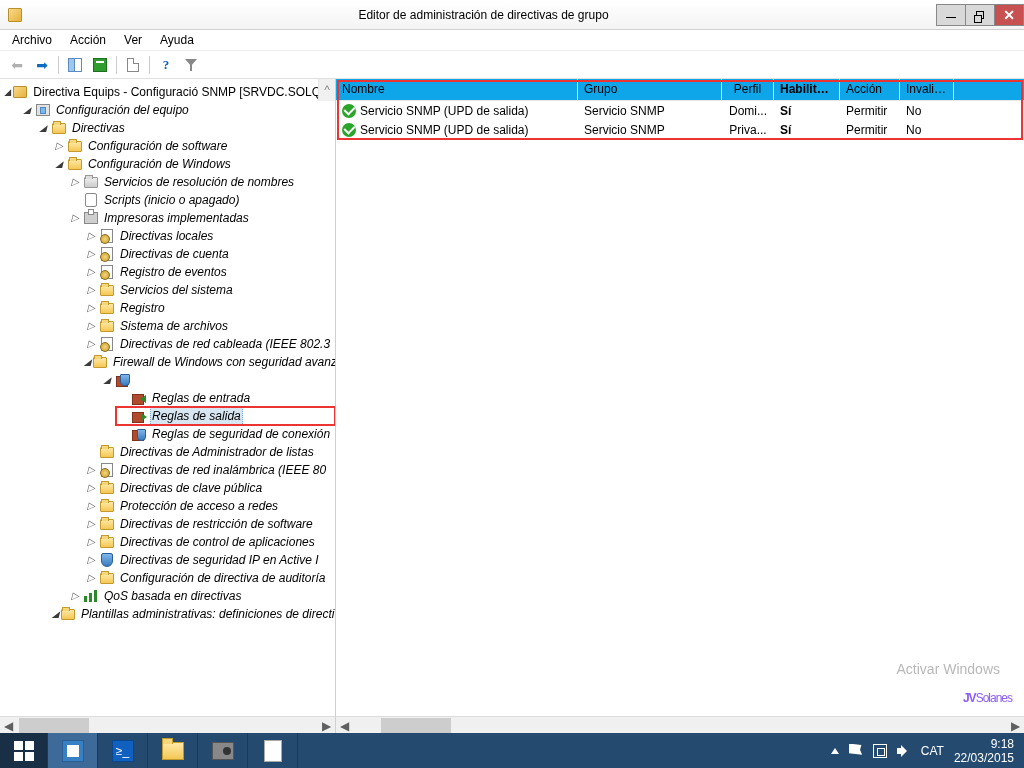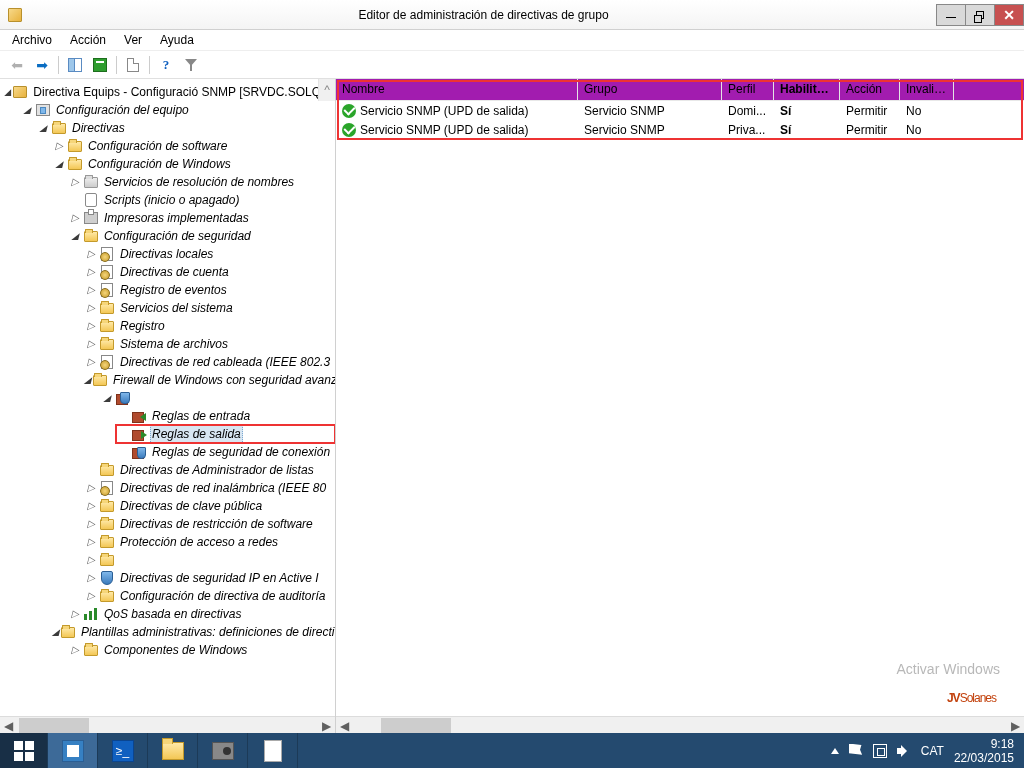--- a/index.html
+++ b/index.html
@@ -92,37 +92,37 @@
 
 .hscroll { height:17px; background:#f0f0f0; border-top:1px solid #dcdcdc; display:flex; align-items:center; }
 .hscroll .sbtrack{flex:1;height:15px;background:#f0f0f0;position:relative;margin:0 17px;}
 .hscroll .sbthumb{position:absolute;left:2px;top:0;width:70px;height:15px;background:#cdcdcd;}
 .hscroll .sbL,.hscroll .sbR{position:absolute;top:0;width:17px;height:17px;display:flex;align-items:center;justify-content:center;color:#606060;}
 .hscroll { position:relative; }
 .hscroll .sbL{left:0;} .hscroll .sbR{right:0;}
 
 
 .list-wrap { flex:1; display:flex; flex-direction:column; position:relative; }
-.list-header { display:flex; height:22px; background:#a21caf; border-bottom:1px solid #e8e8e8; }
+.list-header { display:flex; height:22px; background:#0ea5e9; border-bottom:1px solid #e8e8e8; }
 .list-header .col { border-right:1px solid #e4e4e4; padding:3px 6px; overflow:hidden; text-overflow:ellipsis; white-space:nowrap; }
 .list-row { display:flex; height:19px; align-items:center; }
 .list-row .cell { padding:1px 6px; overflow:hidden; text-overflow:ellipsis; white-space:nowrap; }
-.col-nombre{width:242px;} .col-grupo{width:144px;} .col-perfil{width:52px;} .col-habilitado{width:66px;font-weight:bold;} .col-accion{width:60px;} .col-invalidar{width:54px;}
+.col-nombre{width:242px;} .col-grupo{width:144px;} .col-perfil{width:52px;text-align:center;} .col-habilitado{width:66px;font-weight:bold;} .col-accion{width:60px;} .col-invalidar{width:54px;}
 .check-ico{width:14px;height:14px;border-radius:50%;background:#2aa52a;display:inline-flex;align-items:center;justify-content:center;margin-right:4px;flex:0 0 14px;}
 .check-ico::after{content:"";width:5px;height:8px;border:solid #fff;border-width:0 2px 2px 0;transform:rotate(45deg) translate(-1px,-1px);}
 .hl-box{position:absolute;border:2px solid #e33;pointer-events:none;}
 .hl-list{left:1px;top:1px;right:1px;height:60px;}
 
 .list-hscroll { height:17px; background:#f0f0f0; border-top:1px solid #dcdcdc; position:relative; margin-top:auto;}
 .list-hscroll .sbthumb{position:absolute;left:45px;top:1px;width:70px;height:15px;background:#cdcdcd;}
 .list-hscroll .sbL,.list-hscroll .sbR{position:absolute;top:0;width:17px;height:17px;display:flex;align-items:center;justify-content:center;color:#606060;}
 .list-hscroll .sbL{left:0;} .list-hscroll .sbR{right:0;}
 
 
-.watermark { position:absolute; right:28px; bottom:24px; font-family:Georgia,"Times New Roman",serif; font-size:30px; color:#c2410c; font-style:italic; letter-spacing:-1px;}
+.watermark { position:absolute; right:12px; bottom:24px; font-family:Georgia,"Times New Roman",serif; font-size:30px; color:#8b5cf6; font-style:italic; letter-spacing:-1px;}
 .watermark .v{font-weight:bold;font-style:normal;}
 .watermark .s{font-style:normal;}
 .activate { position:absolute; right:24px; bottom:56px; color:#b8b8b8; font-size:14px; }
 
 
 .taskbar { height:35px; background:#244a6f; display:flex; align-items:stretch; color:#fff; }
 .taskbtn { width:50px; display:flex; align-items:center; justify-content:center; border-right:1px solid #1c3a57; }
 .taskbtn.active{ background:#3d6a98; }
 .start{width:48px;background:#182f46;}
 .start .flag{width:20px;height:20px;display:grid;grid-template-columns:1fr 1fr;grid-template-rows:1fr 1fr;gap:2px;}
@@ -276,27 +276,20 @@
                         <li>
                             <div class="row">
                               <span class="twist"></span>
                               <span class="ic">
                                 <div class="i-printer"></div>
                               </span>
                               <span class="lbl">Impresoras implementadas</span>
                             </div>
                           </li>
                         <li>
-                            <div class="row">
-                              <span class="twist open"></span>
-                              <span class="ic">
-                                <div class="i-folder"></div>
-                              </span>
-                              <span class="lbl">Configuración de seguridad</span>
-                            </div>
                           <ul class="ind1">
                             <li>
                                 <div class="row">
                                   <span class="twist"></span>
                                   <span class="ic">
                                     <div class="i-policy"></div>
                                   </span>
                                   <span class="lbl">Directivas locales</span>
                                 </div>
                               </li>
@@ -428,38 +421,39 @@
                                   </span>
                                   <span class="lbl">Directivas de clave pública</span>
                                 </div>
                               </li>
                             <li>
                                 <div class="row">
                                   <span class="twist"></span>
                                   <span class="ic">
                                     <div class="i-folder"></div>
                                   </span>
+                                  <span class="lbl">Protección de acceso a redes</span>
+                                </div>
+                              </li>
+                            <li>
+                                <div class="row">
+                                  <span class="twist"></span>
+                                  <span class="ic">
+                                    <div class="i-folder"></div>
+                                  </span>
                                   <span class="lbl">Directivas de restricción de software</span>
                                 </div>
                               </li>
                             <li>
                                 <div class="row">
                                   <span class="twist"></span>
                                   <span class="ic">
                                     <div class="i-folder"></div>
                                   </span>
-                                  <span class="lbl">Protección de acceso a redes</span>
-                                </div>
-                              </li>
-                            <li>
-                                <div class="row">
-                                  <span class="twist"></span>
-                                  <span class="ic">
-                                    <div class="i-folder"></div>
-                                  </span>
+                                  <span class="lbl">Directivas de control de aplicaciones</span>
                                 </div>
                               </li>
                             <li>
                                 <div class="row">
                                   <span class="twist"></span>
                                   <span class="ic">
                                     <div class="i-shield"></div>
                                   </span>
                                   <span class="lbl">Directivas de seguridad IP en Active I</span>
                                 </div>
@@ -487,31 +481,20 @@
                       </ul>
                     </li>
                     <li>
                         <div class="row">
                           <span class="twist open"></span>
                           <span class="ic">
                             <div class="i-folder"></div>
                           </span>
                           <span class="lbl">Plantillas administrativas: definiciones de directiva</span>
                         </div>
-                      <ul class="ind1">
-                        <li>
-                            <div class="row">
-                              <span class="twist"></span>
-                              <span class="ic">
-                                <div class="i-folder"></div>
-                              </span>
-                              <span class="lbl">Componentes de Windows</span>
-                            </div>
-                          </li>
-                      </ul>
                     </li>
                   </ul>
                 </li>
               </ul>
             </li>
           </ul>
         </li>
       </ul>
     </div>
     <div class="hscroll">

